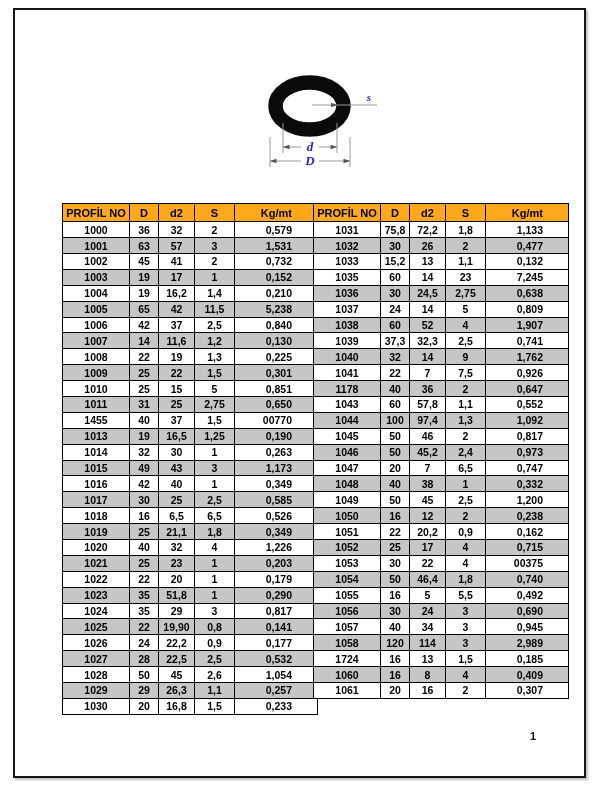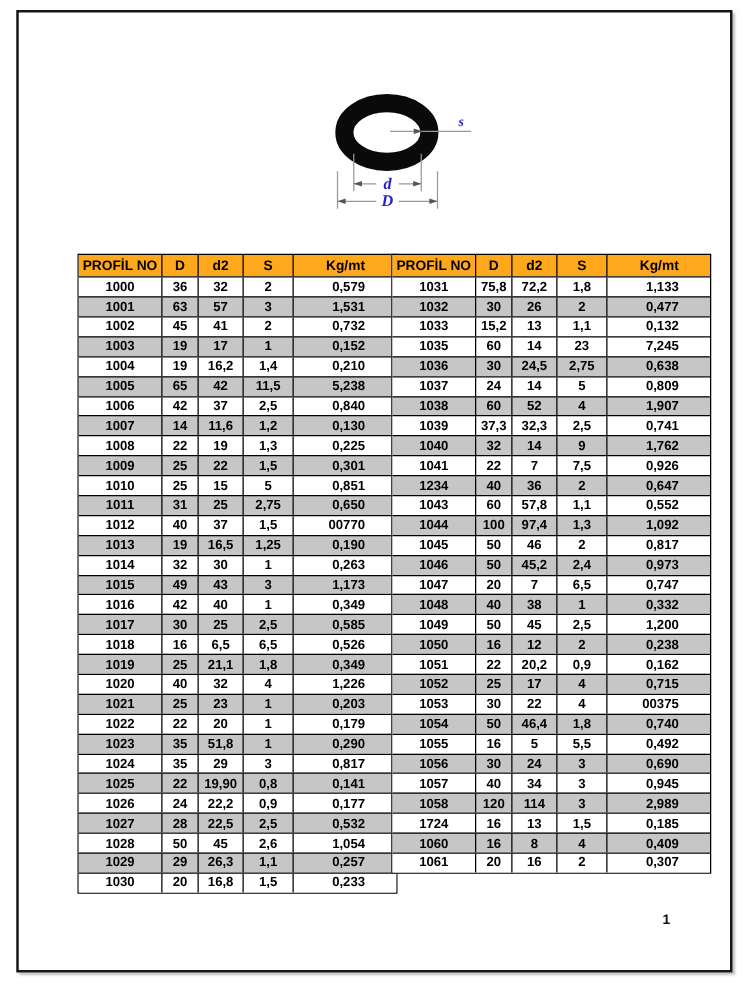--- a/index.html
+++ b/index.html
@@ -162,21 +162,21 @@
       <div class="tcell c4">0,851</div>
     </div>
     <div class="trow alt">
       <div class="tcell c0">1011</div>
       <div class="tcell c1">31</div>
       <div class="tcell c2">25</div>
       <div class="tcell c3">2,75</div>
       <div class="tcell c4">0,650</div>
     </div>
     <div class="trow">
-      <div class="tcell c0">1012</div>
+      <div class="tcell c0">1455</div>
       <div class="tcell c1">40</div>
       <div class="tcell c2">37</div>
       <div class="tcell c3">1,5</div>
       <div class="tcell c4">00770</div>
     </div>
     <div class="trow alt">
       <div class="tcell c0">1013</div>
       <div class="tcell c1">19</div>
       <div class="tcell c2">16,5</div>
       <div class="tcell c3">1,25</div>
@@ -374,21 +374,21 @@
       <div class="tcell c4">1,762</div>
     </div>
     <div class="trow">
       <div class="tcell c0">1041</div>
       <div class="tcell c1">22</div>
       <div class="tcell c2">7</div>
       <div class="tcell c3">7,5</div>
       <div class="tcell c4">0,926</div>
     </div>
     <div class="trow alt">
-      <div class="tcell c0">1234</div>
+      <div class="tcell c0">1178</div>
       <div class="tcell c1">40</div>
       <div class="tcell c2">36</div>
       <div class="tcell c3">2</div>
       <div class="tcell c4">0,647</div>
     </div>
     <div class="trow">
       <div class="tcell c0">1043</div>
       <div class="tcell c1">60</div>
       <div class="tcell c2">57,8</div>
       <div class="tcell c3">1,1</div>

